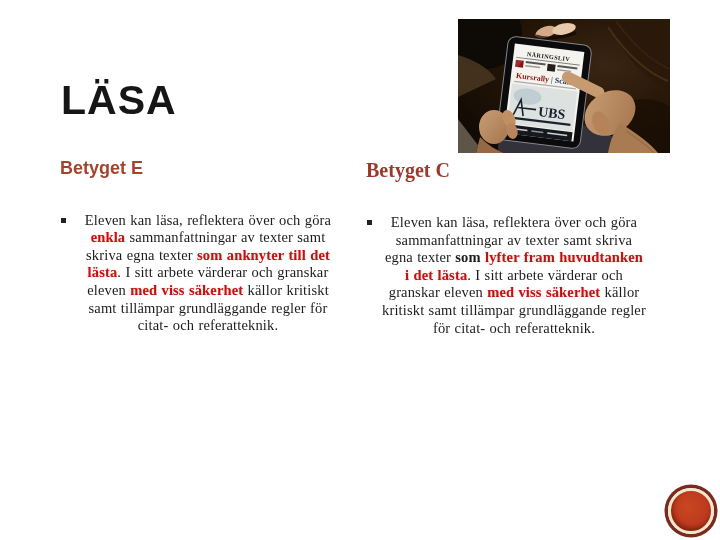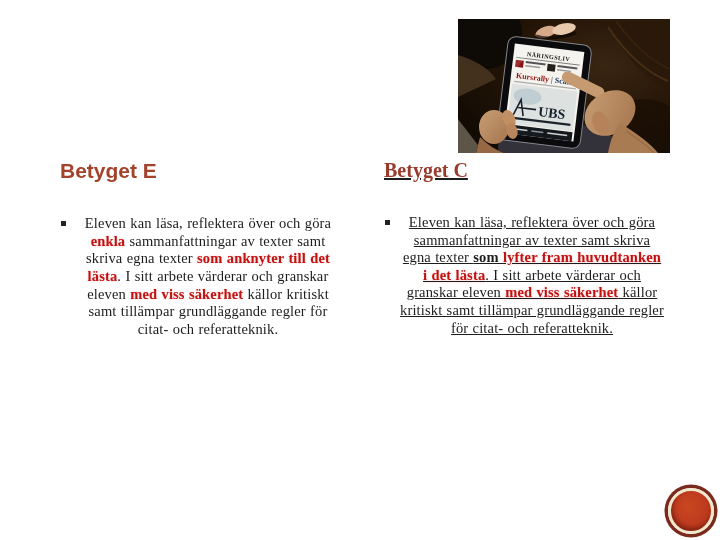--- a/index.html
+++ b/index.html
@@ -13,25 +13,25 @@
     position:relative;width:720px;height:540px;background:var(--bg);
     overflow:hidden;font-family:"Liberation Serif",serif;color:var(--body-ink);
   }
   .title{
     position:absolute;left:61px;top:80px;
     font-family:"Liberation Sans",sans-serif;font-weight:bold;
     font-size:41px;line-height:1;letter-spacing:1px;color:#161616;
   }
   .col{position:absolute;top:158px;width:288px;}
   .col-left{left:60px;}
-  .col-right{left:384px;text-decoration:underline;}
+  .col-right{left:366px;}
   .heading{line-height:1.2;margin:0 0 32px 0;}
   .heading-sans{
     font-family:"Liberation Sans",sans-serif;font-weight:bold;
-    font-size:21px;color:var(--head-e);
+    font-size:18px;color:var(--head-e);
   }
   .heading-serif{
     font-family:"Liberation Serif",serif;font-weight:bold;
     font-size:20px;color:var(--head-c);
   }
   .bullet-item{position:relative;padding-left:15px;width:281px;}
   .bullet-square{
     position:absolute;left:1px;top:6px;width:5px;height:5px;
     background:#222;display:block;
   }
@@ -56,20 +56,21 @@
     background:radial-gradient(circle at 42% 40%, #c8471f 0%, var(--circ-inner) 55%, #9c2f16 100%);
     border:3px solid var(--circ-ring);
     box-shadow:0 0 0 3.5px var(--circ-outer), inset 2px -3px 4px rgba(90,20,10,0.55);
   }
 </style>
 </head>
 <body>
 
 <div class="slide">
 
+  <h1 class="title">LÄSA</h1>
 
   <div class="photo">
     <svg width="212" height="134" viewBox="0 0 212 134" xmlns="http://www.w3.org/2000/svg">
       <defs>
         <radialGradient id="couchGlow" cx="70%" cy="35%" r="80%">
           <stop offset="0%" stop-color="#3a2512"></stop>
           <stop offset="55%" stop-color="#241507"></stop>
           <stop offset="100%" stop-color="#120b04"></stop>
         </radialGradient>
         <linearGradient id="skin" x1="0" y1="0" x2="1" y2="1">

